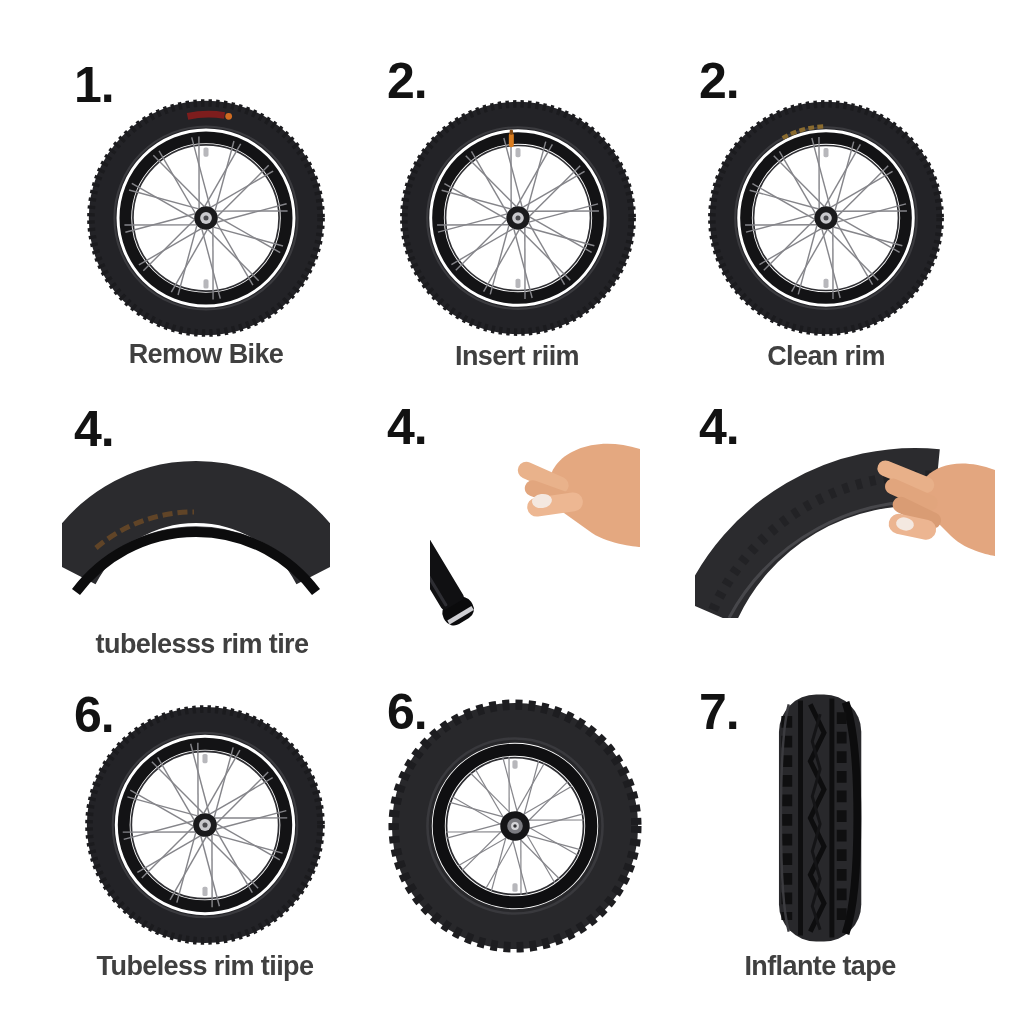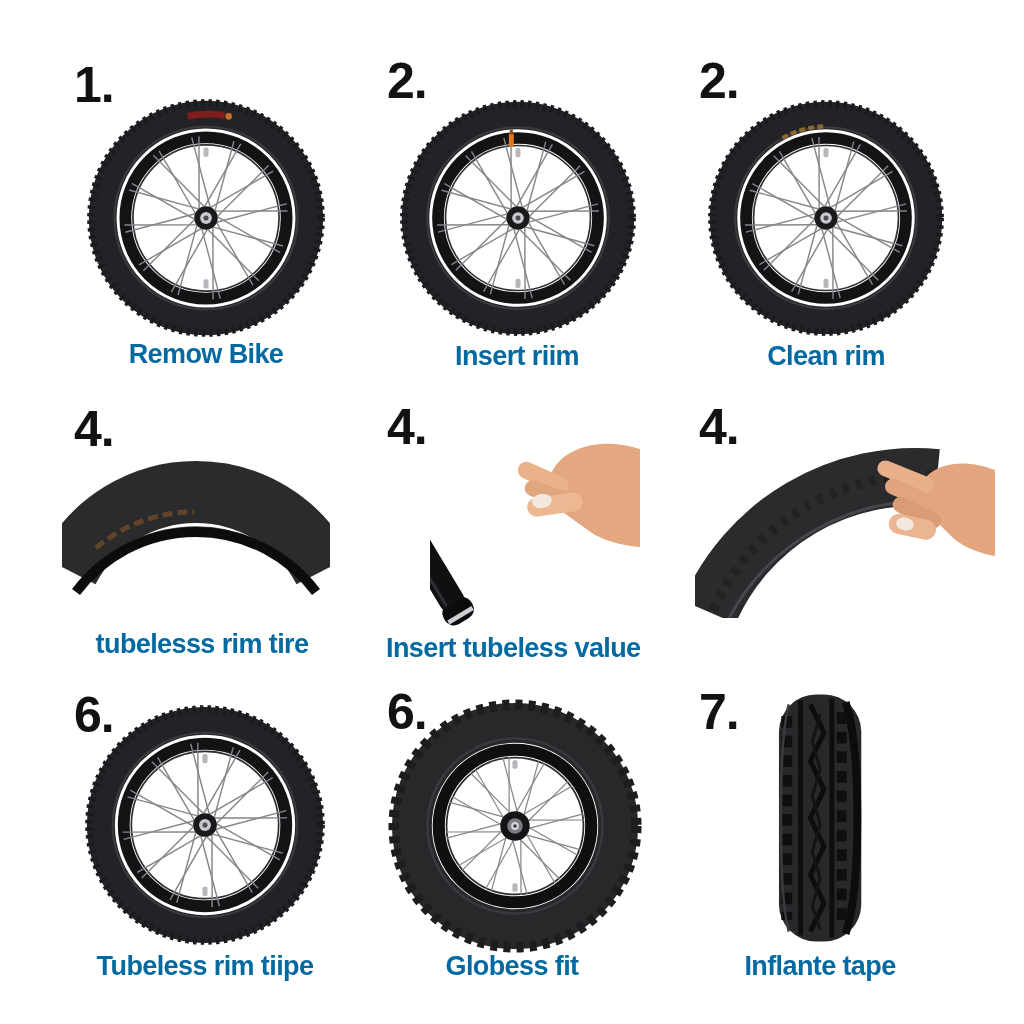--- a/index.html
+++ b/index.html
@@ -9,21 +9,21 @@
   }
   .cell{position:absolute;}
   .num{
     position:absolute;font-size:50px;font-weight:700;letter-spacing:-1px;
     color:#121212;line-height:1;
   }
   .fig{position:absolute;}
   .fig svg{display:block;width:100%;height:100%;}
   .caption{
     position:absolute;font-size:27px;font-weight:700;letter-spacing:-0.6px;
-    color:#0369a1;text-align:center;white-space:nowrap;line-height:1.1;
+    color:#404040;text-align:center;white-space:nowrap;line-height:1.1;
   }
   
   .c1{left:0;top:0;width:341px;height:390px;}
   .c2{left:341px;top:0;width:342px;height:390px;}
   .c3{left:683px;top:0;width:341px;height:390px;}
   .c4{left:0;top:390px;width:341px;height:282px;}
   .c5{left:341px;top:390px;width:342px;height:282px;}
   .c6{left:683px;top:390px;width:341px;height:282px;}
   .c7{left:0;top:672px;width:341px;height:352px;}
   .c8{left:341px;top:672px;width:342px;height:352px;}
@@ -147,21 +147,20 @@
           <rect x="-17" y="-263" width="34" height="48" rx="7" fill="#0d0d0f"></rect>
           <rect x="-23" y="-271" width="46" height="14" rx="5" fill="#0b0b0c"></rect>
         </g>
 
         <rect x="92" y="24" width="54" height="17" rx="8.5" fill="#e9b28b" transform="rotate(24 92 24)"></rect>
         <rect x="98" y="43" width="50" height="16" rx="8" fill="#e2a67e" transform="rotate(20 98 43)"></rect>
         <rect x="96" y="64" width="56" height="19" rx="9.5" fill="#edb792" transform="rotate(-8 96 64)"></rect>
         <ellipse cx="112" cy="66" rx="10" ry="7" fill="#f4e8e0" transform="rotate(-8 112 66)"></ellipse>
       </svg>
     </div>
-    <div class="caption" style="left:45px;top:244px;width:250px">Insert tubeless value</div>
   </div>
 
   <div class="cell c6">
     <div class="num" style="left:16px;top:12px">4.</div>
     <div class="fig" style="left:12px;top:50px;width:300px;height:178px">
       <svg viewBox="0 0 300 178">
         <path d="M 6 166 A 233 233 0 0 1 240 26" fill="none" stroke="#17171a" stroke-width="16" stroke-dasharray="8 6"></path>
         <path d="M 14 172 A 225 225 0 0 1 242 38" fill="none" stroke="#2b2b2e" stroke-width="58"></path>
         <path d="M 18 170 A 228 228 0 0 1 240 36" fill="none" stroke="#222225" stroke-width="10" stroke-dasharray="6 8"></path>
         <path d="M 34 178 A 222 222 0 0 1 248 62" fill="none" stroke="#47474b" stroke-width="3"></path>
@@ -199,21 +198,20 @@
             <use href="#spokeset"></use>
           </g>
         <rect x="-3" y="-76" width="6" height="10" rx="2" fill="#b7b7bb"></rect>
         <rect x="-3" y="66" width="6" height="10" rx="2" fill="#b7b7bb"></rect>
         <circle r="17" fill="#141416"></circle>
         <circle r="9" fill="#7b7b80"></circle>
         <circle r="4.5" fill="#d6d6d9"></circle>
         <circle r="2" fill="#333336"></circle>
       </svg>
     </div>
-    <div class="caption" style="left:46px;top:280px;width:250px">Globess fit</div>
   </div>
 
   <div class="cell c9">
     <div class="num" style="left:16px;top:15px">7.</div>
     <div class="fig" style="left:94px;top:18px;width:98px;height:256px">
       <svg viewBox="0 0 100 260">
         <rect x="2" y="4" width="84" height="252" rx="38" fill="#28282b"></rect>
         <path d="M 70 12 C 80 42 82 92 82 130 C 82 168 80 218 70 248" fill="none" stroke="#0c0c0d" stroke-width="8"></path>
         <line x1="10" y1="26" x2="10" y2="234" stroke="#0f0f10" stroke-width="11" stroke-dasharray="12 8"></line>
         <line x1="66" y1="22" x2="66" y2="238" stroke="#0f0f10" stroke-width="10" stroke-dasharray="12 8"></line>

